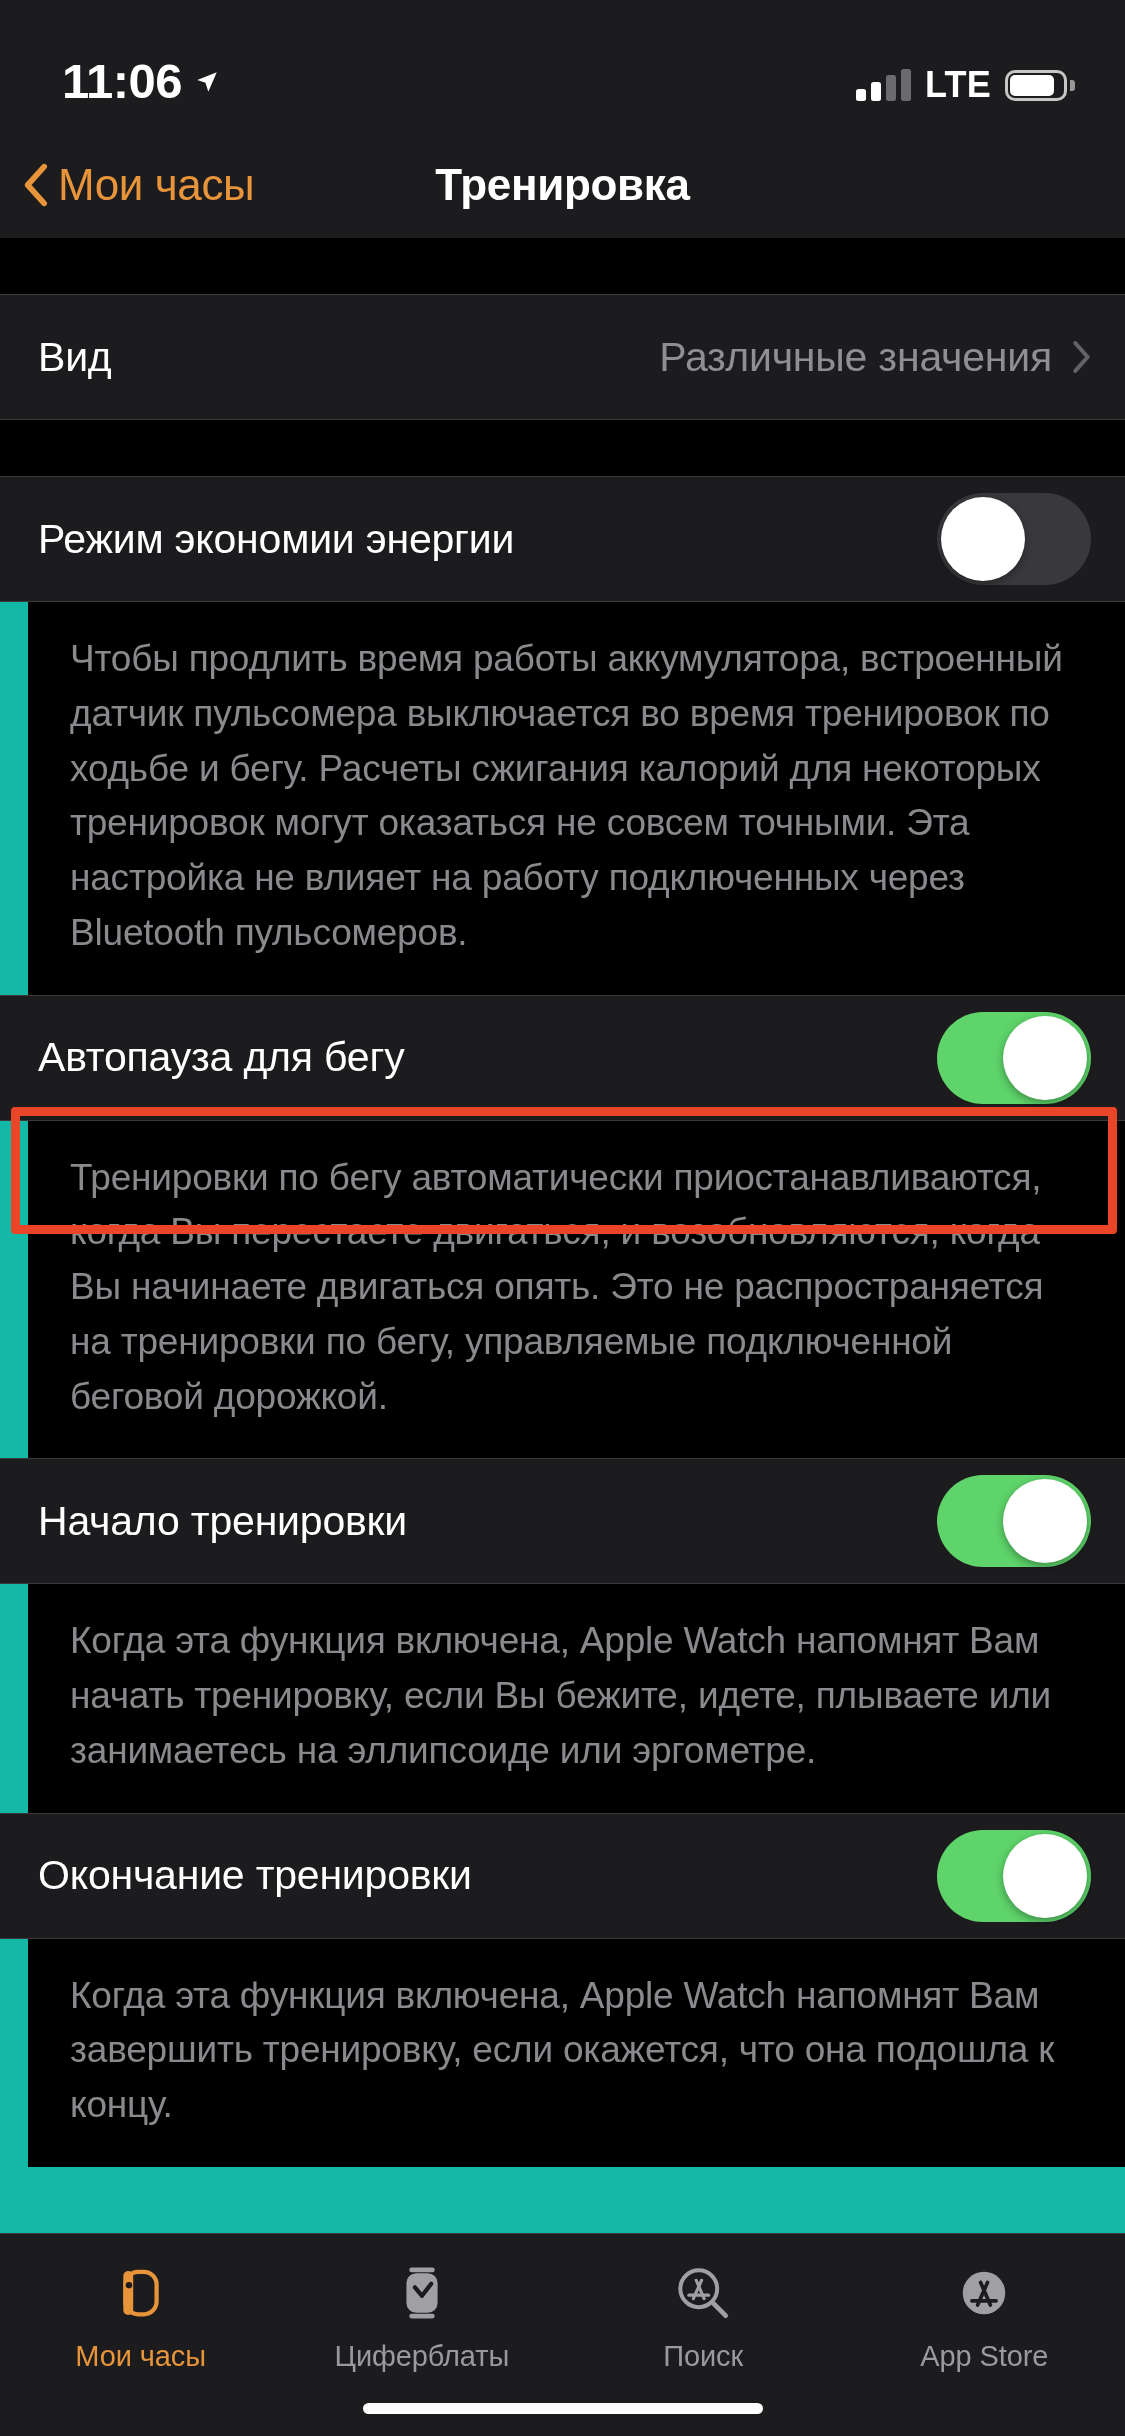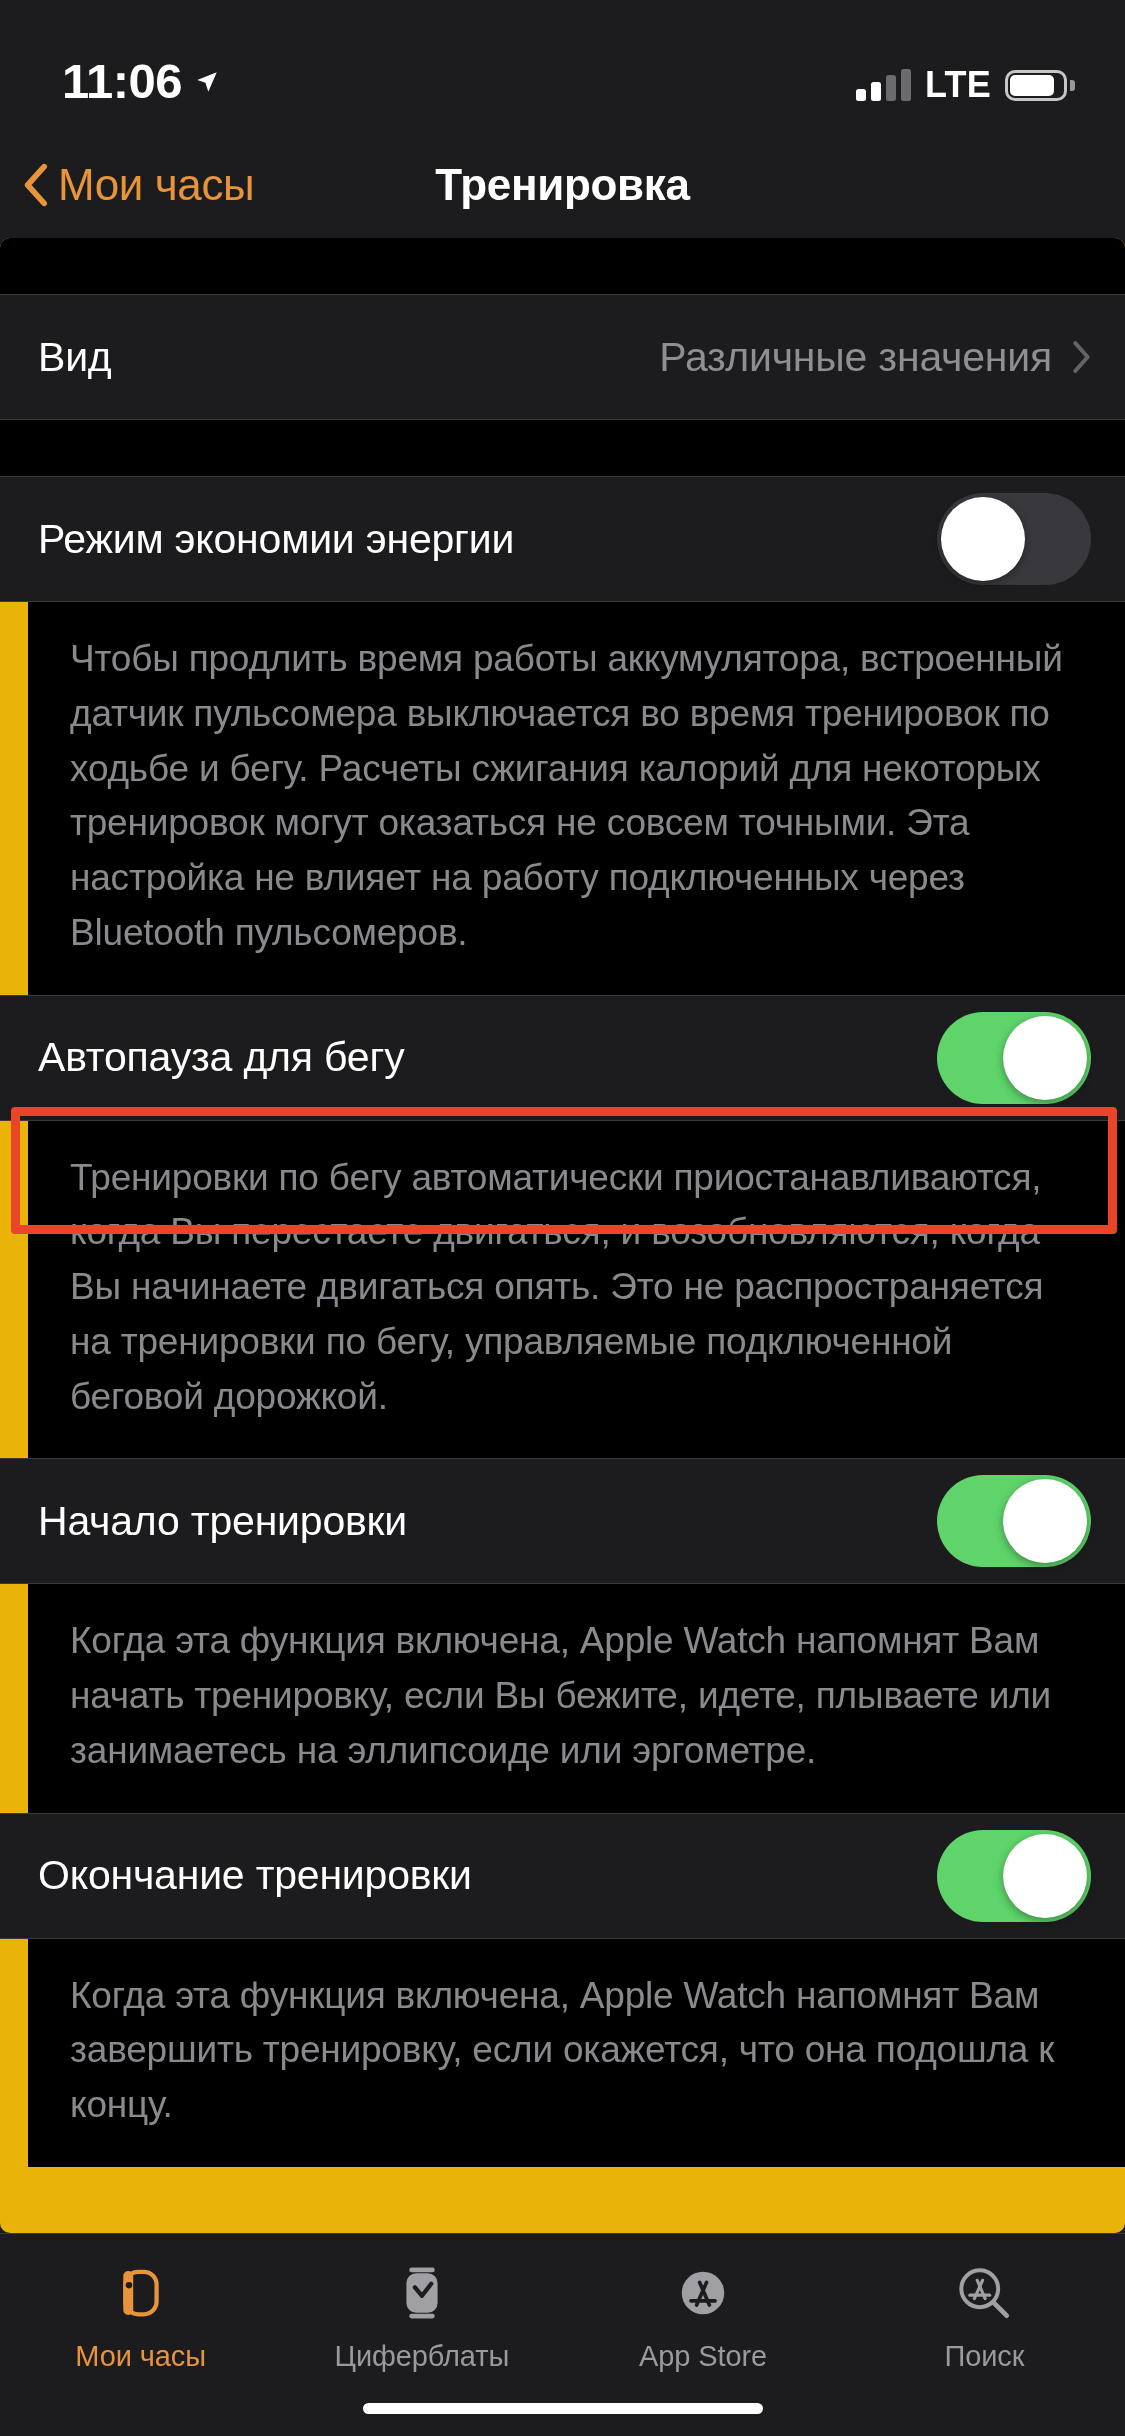--- a/index.html
+++ b/index.html
@@ -66,21 +66,21 @@
   }
   .chev-back { width:26px; height:44px; flex:0 0 26px; }
   .back-label { color:#e8943a; font-size:44px; letter-spacing:-0.4px; }
   .nav-title {
     position:absolute; left:0; right:0; text-align:center;
     color:#fff; font-size:44px; font-weight:600; letter-spacing:-0.3px;
     pointer-events:none;
   }
 
   
-  .content { flex:1 1 auto; background:#eab308; position:relative; overflow:hidden;border-radius:10px; }
+  .content { flex:1 1 auto; background:#14b8a6; position:relative; overflow:hidden; }
   .gap { background:#000; }
   .group { background:#1c1c1e; }
   .hairline-top { border-top:1px solid #3a3a3c; }
   .hairline-bottom { border-bottom:1px solid #3a3a3c; }
 
   .row {
     min-height:124px;
     display:flex; align-items:center; justify-content:space-between;
     padding:0 34px 0 38px;
     background:#1c1c1e;
@@ -263,42 +263,42 @@
     <div class="tab">
       <span class="tab-icon">
         <svg viewBox="0 0 48 48" width="68" height="68">
           <rect x="13" y="10" width="22" height="28" rx="7" fill="#a0a0a4"></rect>
           <rect x="15" y="6" width="18" height="3.4" rx="1.7" fill="#a0a0a4"></rect>
           <rect x="15" y="38.6" width="18" height="3.4" rx="1.7" fill="#a0a0a4"></rect>
           <path d="M19 20 L24 26 L30.5 17.5" stroke="#1c1c1e" stroke-width="3" fill="none" stroke-linecap="round" stroke-linejoin="round"></path>
         </svg>
       </span>
       <span class="tab-label">Циферблаты</span>
-    </div>
-
-    <div class="tab">
-      <span class="tab-icon">
-        <svg viewBox="0 0 48 48" width="68" height="68">
-          <circle cx="24" cy="24" r="15" fill="#a0a0a4"></circle>
-          <path d="M15.5 29.5 H32.5" stroke="#1c1c1e" stroke-width="2.6" stroke-linecap="round"></path>
-          <path d="M19.5 32.5 L26.5 16.5" stroke="#1c1c1e" stroke-width="2.6" stroke-linecap="round"></path>
-          <path d="M28.5 32.5 L21.6 16.5" stroke="#1c1c1e" stroke-width="2.6" stroke-linecap="round"></path>
-        </svg>
-      </span>
-      <span class="tab-label">App Store</span>
     </div>
 
     <div class="tab">
       <span class="tab-icon">
         <svg viewBox="0 0 48 48" width="68" height="68">
           <circle cx="21" cy="21" r="13" fill="none" stroke="#a0a0a4" stroke-width="2.8"></circle>
           <path d="M31 31 L40 40" stroke="#a0a0a4" stroke-width="3.4" stroke-linecap="round"></path>
           <path d="M14 25.5 H28" stroke="#a0a0a4" stroke-width="2.2" stroke-linecap="round"></path>
           <path d="M17.2 28 L23 15" stroke="#a0a0a4" stroke-width="2.2" stroke-linecap="round"></path>
           <path d="M24.8 28 L19.2 15" stroke="#a0a0a4" stroke-width="2.2" stroke-linecap="round"></path>
         </svg>
       </span>
       <span class="tab-label">Поиск</span>
     </div>
+
+    <div class="tab">
+      <span class="tab-icon">
+        <svg viewBox="0 0 48 48" width="68" height="68">
+          <circle cx="24" cy="24" r="15" fill="#a0a0a4"></circle>
+          <path d="M15.5 29.5 H32.5" stroke="#1c1c1e" stroke-width="2.6" stroke-linecap="round"></path>
+          <path d="M19.5 32.5 L26.5 16.5" stroke="#1c1c1e" stroke-width="2.6" stroke-linecap="round"></path>
+          <path d="M28.5 32.5 L21.6 16.5" stroke="#1c1c1e" stroke-width="2.6" stroke-linecap="round"></path>
+        </svg>
+      </span>
+      <span class="tab-label">App Store</span>
+    </div>
   </div>
 
   <div class="home-indicator"></div>
 </div>
 
 </body></html>

